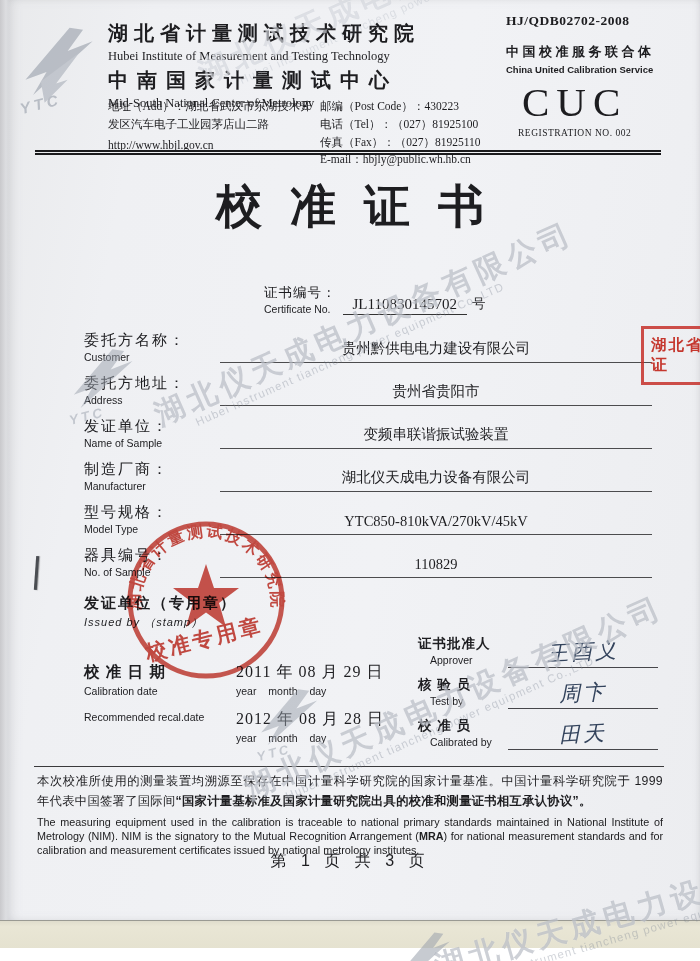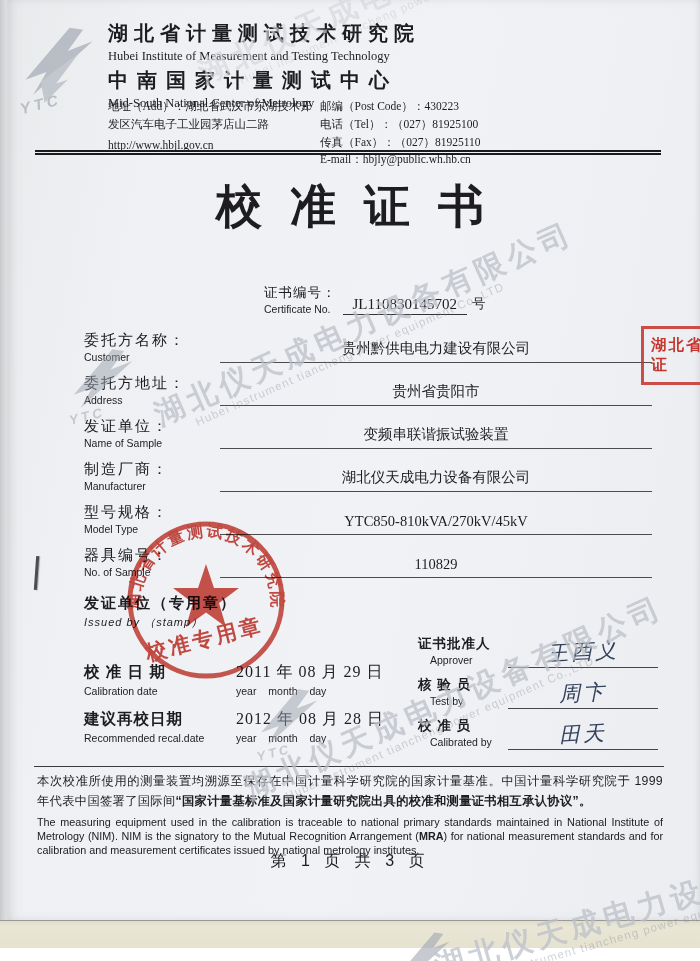--- a/index.html
+++ b/index.html
@@ -122,20 +122,27 @@
       <div>地址（Add）：湖北省武汉市东湖技术开</div>
       <div>发区汽车电子工业园茅店山二路</div>
     </div>
     <div class="website serif">http://www.hbjl.gov.cn</div>
     <div class="contact-right serif">
       <div>邮编（Post Code）：430223</div>
       <div>电话（Tel）：（027）81925100</div>
       <div>传真（Fax）：（027）81925110</div>
       <div>E-mail：hbjly@public.wh.hb.cn</div>
     </div>
+    <div class="hdr-right">
+      <div class="doc-code serif">HJ/QDB02702-2008</div>
+      <div class="cuc-cn">中国校准服务联合体</div>
+      <div class="cuc-en">China United Calibration Service</div>
+      <div class="cuc-big serif">CUC</div>
+      <div class="reg-no serif">REGISTRATION NO. 002</div>
+    </div>
     <div class="rule-double"></div>
 
     <div class="title-cn">校准证书</div>
 
     <div class="certno">
       <div class="certno-label">
         <div class="cn">证书编号：</div>
         <div class="en">Certificate No.</div>
       </div>
       <div class="certno-val serif">JL110830145702</div>
@@ -214,21 +221,20 @@
           <div class="dlabel-cn">校 准 日 期</div>
           <div class="dlabel-en">Calibration  date</div>
         </div>
         <div>
           <div class="dval-main">2011 年 08 月 29 日</div>
           <div class="dval-sub">year month day</div>
         </div>
       </div>
       <div class="drow">
         <div class="dlabel">
-          <div class="dlabel-cn">建议再校日期</div>
           <div class="dlabel-en">Recommended recal.date</div>
         </div>
         <div>
           <div class="dval-main">2012 年 08 月 28 日</div>
           <div class="dval-sub">year month day</div>
         </div>
       </div>
     </div>
 
     <div class="signers">

